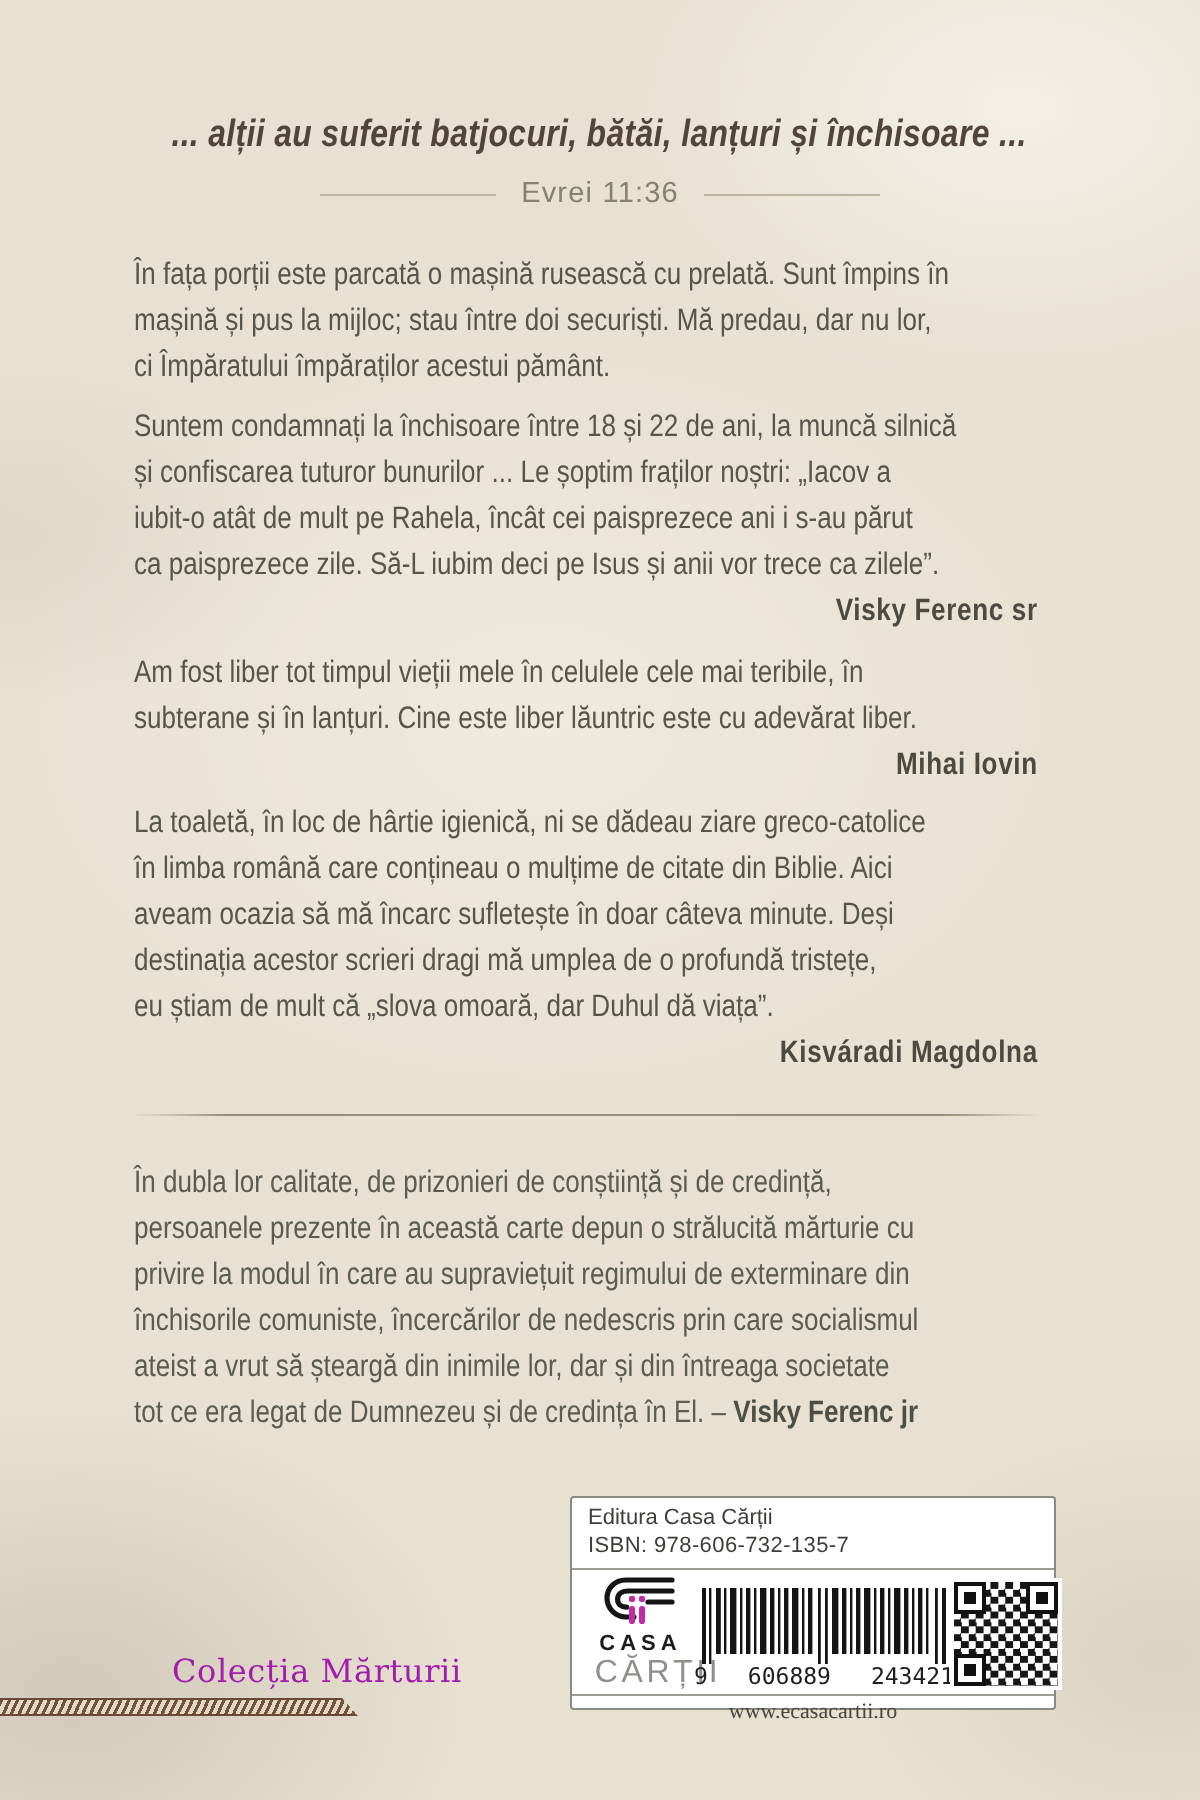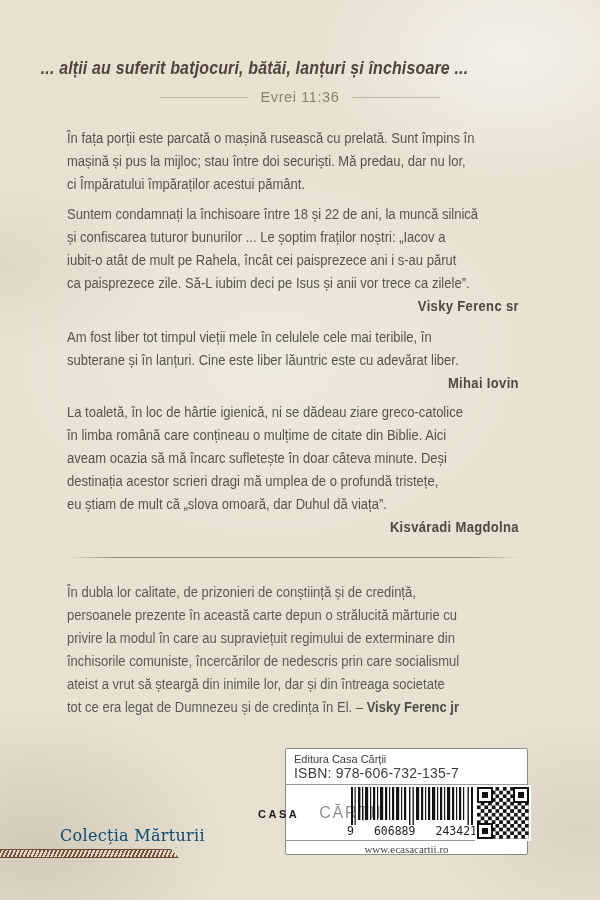--- a/index.html
+++ b/index.html
@@ -7,21 +7,21 @@
     width:600px;height:900px;position:relative;overflow:hidden;
     font-family:"Liberation Sans",sans-serif;
     background:
       radial-gradient(ellipse 300px 200px at 85% 6%, rgba(255,255,255,.5), transparent 70%),
       radial-gradient(ellipse 420px 300px at 45% 40%, rgba(255,255,255,.3), transparent 75%),
       radial-gradient(ellipse 280px 200px at 6% 94%, rgba(105,98,86,.18), transparent 70%),
       radial-gradient(ellipse 220px 160px at 97% 92%, rgba(120,110,95,.12), transparent 70%),
       radial-gradient(ellipse 200px 120px at 2% 30%, rgba(140,130,112,.10), transparent 70%),
       #e8e0d0;
   }
-  .verse-wrap{position:absolute;top:57px;left:0;width:600px;}
+  .verse-wrap{position:absolute;top:57px;left:0;width:600px;text-align:center;}
   .verse-text{
     display:inline-block;white-space:nowrap;transform:scaleX(.84);
     font-size:19px;font-weight:bold;font-style:italic;color:#51443a;letter-spacing:.2px;
   }
   .verse-ref-row{
     position:absolute;top:89px;left:0;width:600px;
     display:flex;justify-content:center;align-items:center;gap:13px;
     color:#86806f;font-size:14.5px;letter-spacing:.6px;
   }
   .ref-line{width:88px;height:1px;background:#bdb4a0;}
@@ -35,40 +35,40 @@
   .author{font-weight:bold;text-align:right;color:#4c4940;letter-spacing:.4px;line-height:23px;}
   .gap7{margin-bottom:7px;} .gap8{margin-bottom:8px;} .gap6{margin-bottom:6px;} .gap19{margin-bottom:19px;}
   .divider{
     width:538px;height:1px;margin:0 0 22px 0;
     background:linear-gradient(90deg, rgba(154,144,121,0) 0%, #9a9079 10%, #9a9079 90%, rgba(154,144,121,0) 100%);
   }
   .blurb{color:#5b5b50;}
   .blurb .inline-author{font-weight:bold;color:#4c4f45;}
 
   .collection{
-    position:absolute;left:60px;top:826px;
-    font-family:"DejaVu Serif",serif;font-size:16px;color:#0c4a6e;letter-spacing:.3px;
+    position:absolute;left:86px;top:826px;
+    font-family:"DejaVu Serif",serif;font-size:16px;color:#a21caf;letter-spacing:.3px;
   }
   .rope{
     position:absolute;left:0;top:849px;width:179px;height:7px;
     background:repeating-linear-gradient(115deg,#76513b 0 1.6px,#e3d9c4 1.6px 3.6px);
     border-top:1px solid #6b4836;border-bottom:1px solid #6b4836;
     clip-path:polygon(0 0,171px 0,179px 100%,0 100%);
   }
 
   .pubbox{
     position:absolute;left:285px;top:748px;width:243px;height:107px;box-sizing:border-box;
     background:#ffffff;border:1px solid #8b8b86;border-radius:2px;
     display:flex;flex-direction:column;
   }
   .pub-head{padding:4px 8px 3px;border-bottom:1px solid #9c9c97;color:#3d3d3a;}
   .pub-publisher{font-size:11px;line-height:13px;}
-  .pub-isbn{font-size:14px;line-height:15px;letter-spacing:.2px;}
+  .pub-isbn{font-size:11px;line-height:15px;letter-spacing:.2px;}
   .pub-mid{flex:1;display:flex;align-items:stretch;padding:2px 5px 1px;}
-  .logo-col{width:56px;display:flex;flex-direction:row;align-items:center;justify-content:center;}
+  .logo-col{width:56px;display:flex;flex-direction:column;align-items:center;justify-content:center;}
   .logo-top{font-size:11px;font-weight:bold;letter-spacing:2.5px;color:#1c1c1c;margin:1px 0 0 2.5px;}
   .logo-bottom{font-size:16px;letter-spacing:1.8px;color:#8f8f8b;margin-left:20px;}
   .bc-col{flex:1;display:flex;flex-direction:column;align-items:center;justify-content:flex-end;padding-bottom:1px;}
   .bc-digits{
     width:130px;display:flex;justify-content:space-between;
     font-family:"DejaVu Sans Mono",monospace;font-size:11.5px;color:#1e1e1e;line-height:13px;
   }
   .qr-col{width:56px;display:flex;align-items:center;justify-content:center;}
   .qr{
     width:52px;height:52px;position:relative;

